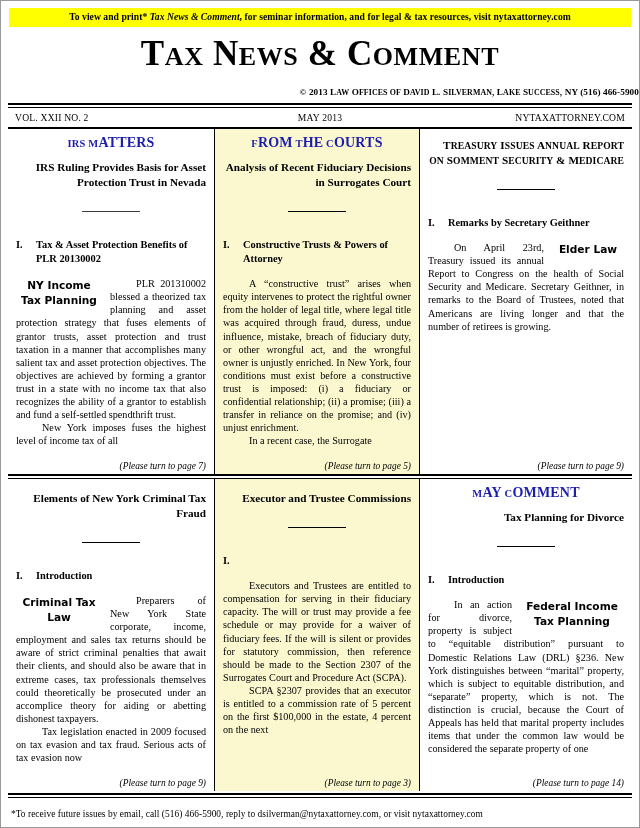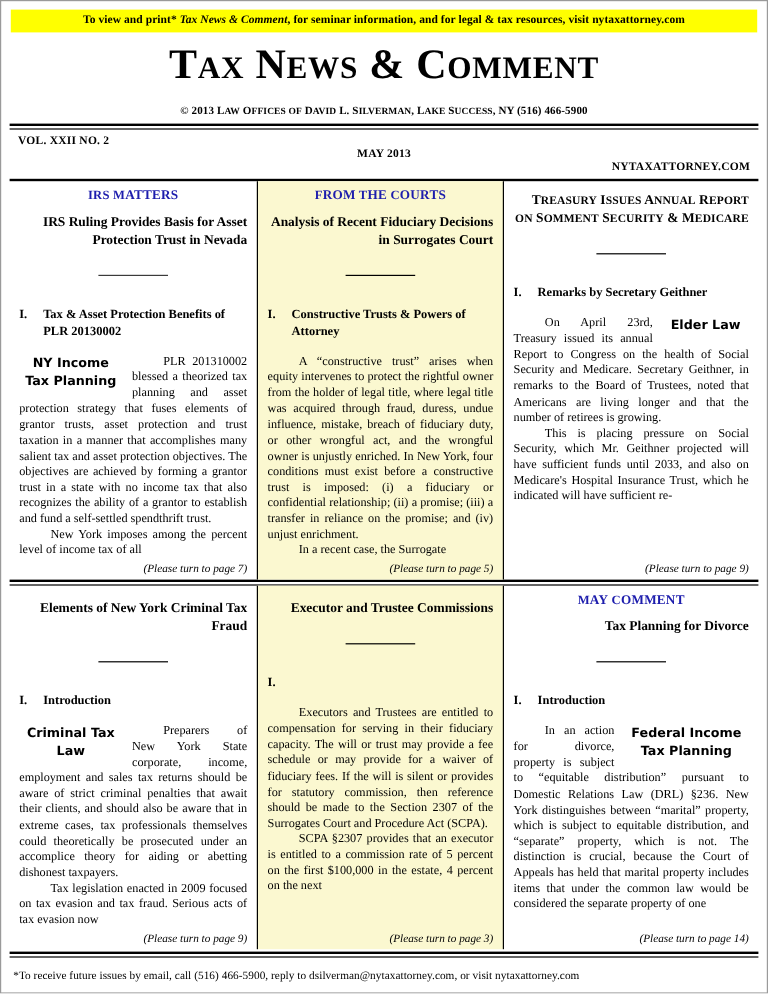--- a/index.html
+++ b/index.html
@@ -54,21 +54,21 @@
     font-size: 35px;
     font-weight: bold;
     letter-spacing: 0.6px;
     line-height: 1.05;
     white-space: nowrap;
   }
   .masthead-title .sc {
     font-size: 26px;
   }
   .copyright {
-    text-align: center;
+    text-align: right;
     font-size: 9.2px;
     font-weight: bold;
     padding: 12px 0 6px 0;
     letter-spacing: 0.1px;
   }
   .copyright .sc {
     font-size: 7.9px;
   }
 
   
@@ -89,25 +89,25 @@
   }
   .rule-half-thin {
     height: 1px;
     background: #000;
     margin: 2.2px 7px 0 7px;
   }
 
   
   .volume-line {
     display: flex;
+    align-items: center;
     padding: 4px 14px 4px 14px;
     font-size: 9.6px;
-    font-weight: bold;
+    font-weight: normal;
     letter-spacing: 0.2px;
-    flex-direction: column;
   }
   .volume-line .vl-left { flex: 0 0 33%; text-align: left; }
   .volume-line .vl-mid  { flex: 0 0 34%; text-align: center; }
   .volume-line .vl-right{ flex: 0 0 33%; text-align: right; }
 
   
   .half {
     display: flex;
     flex: 1 1 auto;
     min-height: 0;
@@ -126,21 +126,21 @@
 
   .kicker {
     text-align: center;
     color: #1d1dad;
     font-weight: bold;
     font-size: 10.5px;
     letter-spacing: 0.2px;
     padding-top: 6px;
     white-space: nowrap;
   }
-  .kicker .sc { font-size: 11px; }
+  .kicker .sc { font-size: 14px; }
 
   .col-headline {
     text-align: right;
     font-weight: bold;
     font-size: 11.2px;
     line-height: 1.32;
     padding-top: 9px;
   }
   .col-headline .sc { font-size: 9.6px; }
   .col-headline.smallcaps { letter-spacing: 0.1px; }
@@ -249,21 +249,21 @@
     <div class="col col-1">
       <div class="kicker"><span>IRS M<span class="sc">ATTERS</span></span></div>
       <div class="col-headline">IRS Ruling Provides Basis for Asset Protection Trust in Nevada</div>
       <div class="sep-rule"></div>
       <div class="section-no">
         <span class="numeral">I.</span>
         <span class="stitle">Tax &amp; Asset Protection Benefits of PLR 20130002</span>
       </div>
       <div class="body-text">
         <p><span class="pull pull-left">NY Income Tax Planning</span><span>PLR 201310002 blessed a theorized tax planning and asset protection strategy that fuses elements of grantor trusts, asset protection and trust taxation in a manner that accomplishes many salient tax and asset protection objectives. The objectives are achieved by forming a grantor trust in a state with no income tax that also recognizes the ability of a grantor to establish and fund a self-settled spendthrift trust.</span></p>
-        <p>New York imposes among the percent level of income tax of all</p>
+        <p>New York imposes fuses the highest level of income tax of all</p>
       </div>
       <div class="turn">(Please turn to page 7)</div>
     </div>
 
     <div class="col col-2">
       <div class="kicker"><span>F<span class="sc">ROM</span> T<span class="sc">HE</span> C<span class="sc">OURTS</span></span></div>
       <div class="col-headline">Analysis of Recent Fiduciary Decisions in Surrogates Court</div>
       <div class="sep-rule dark"></div>
       <div class="section-no">
         <span class="numeral">I.</span>
@@ -279,21 +279,20 @@
     <div class="col col-3">
       <div class="col-headline smallcaps"><span>T<span class="sc">REASURY</span> I<span class="sc">SSUES</span> A<span class="sc">NNUAL</span> R<span class="sc">EPORT</span><br>
         <span class="sc">ON</span> S<span class="sc">OMMENT</span> S<span class="sc">ECURITY</span> &amp; M<span class="sc">EDICARE</span></span></div>
       <div class="sep-rule dark"></div>
       <div class="section-no">
         <span class="numeral">I.</span>
         <span class="stitle">Remarks by Secretary Geithner</span>
       </div>
       <div class="body-text">
         <p><span class="pull pull-right">Elder Law</span><span>On April 23rd, Treasury issued its annual Report to Congress on the health of Social Security and Medicare.  Secretary Geithner, in remarks to the Board of Trustees, noted that Americans are living longer and that the number of retirees is growing.</span></p>
-        <p>This is placing pressure on Social Security, which Mr. Geithner projected will have sufficient funds until 2033, and also on Medicare's Hospital Insurance Trust, which he indicated will have sufficient re-</p>
       </div>
       <div class="turn">(Please  turn to page 9)</div>
     </div>
 
   </div>
 
   <div class="rule-half"></div>
   <div class="rule-half-thin"></div>
 
   <div class="half">

